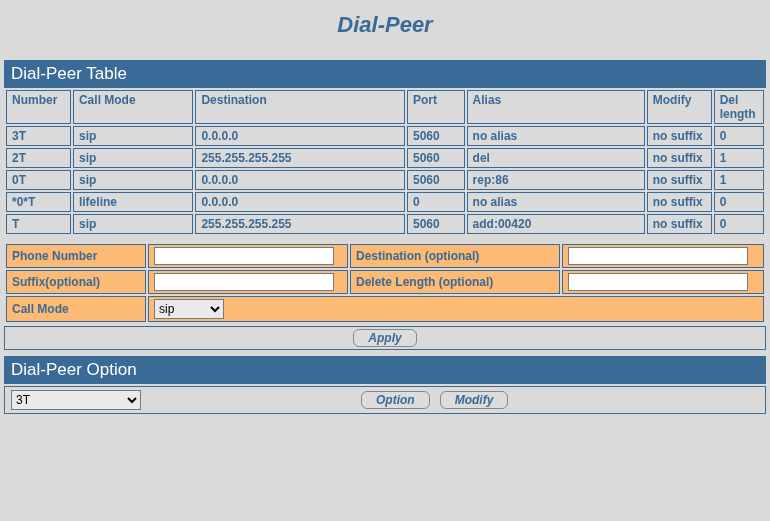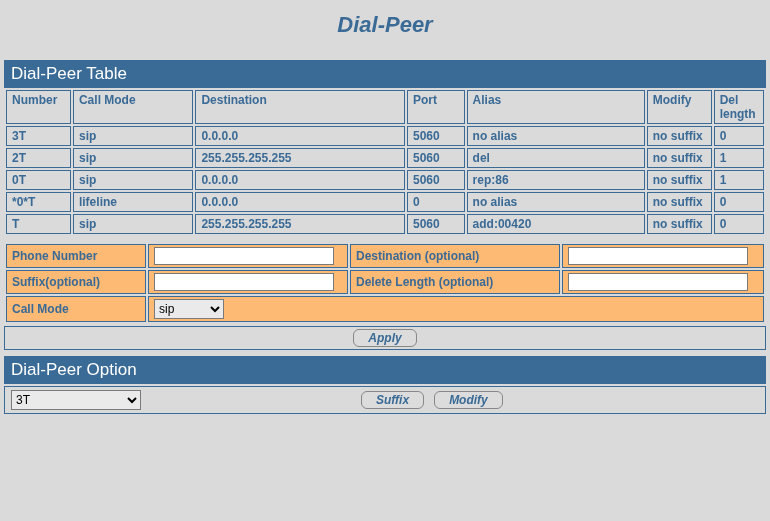--- a/index.html
+++ b/index.html
@@ -212,16 +212,16 @@
 
   <div class="apply-row">
     <button class="btn">Apply</button>
   </div>
 
   <div class="section-header">Dial-Peer Option</div>
 
   <div class="option-row">
     <select id="option-select" style="width:130px"><option value="3T">3T</option><option value="2T">2T</option><option value="123">123</option><option value="0T">0T</option><option value="*0*T">*0*T</option><option value="T">T</option></select>
     <span class="spacer"></span>
-    <button class="btn">Suffix</button>
+    <button class="btn">Option</button>
     <button class="btn">Modify</button>
   </div>
 </div>
 
 </body></html>

